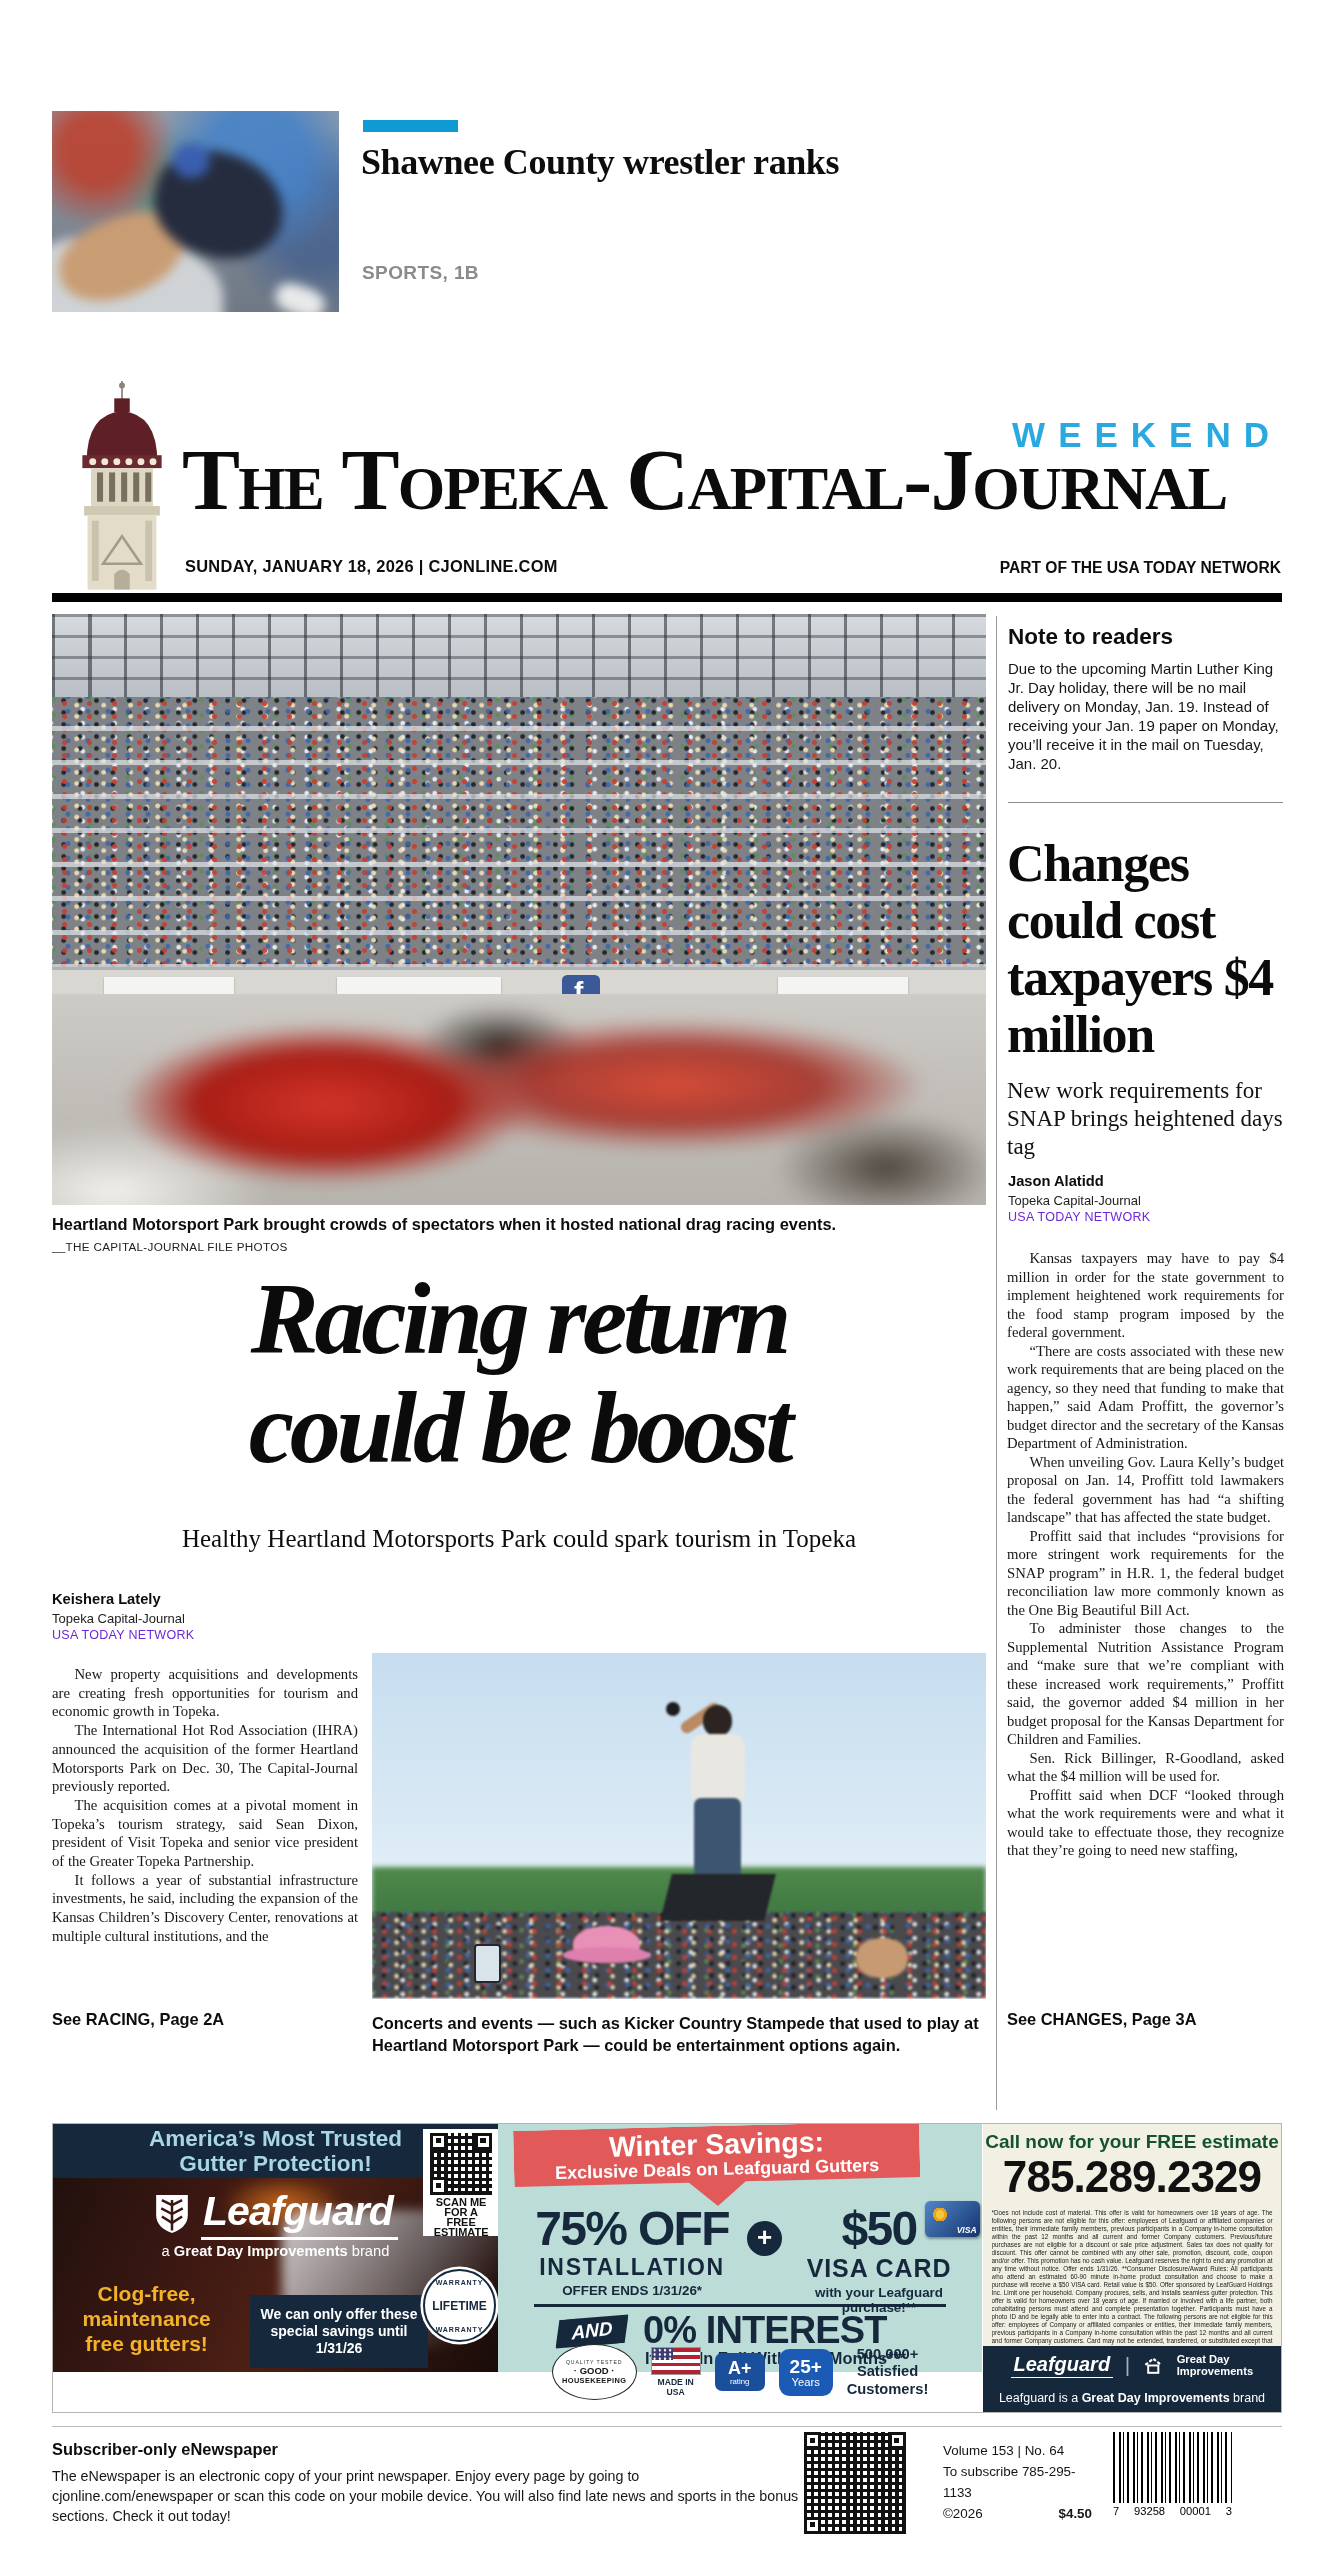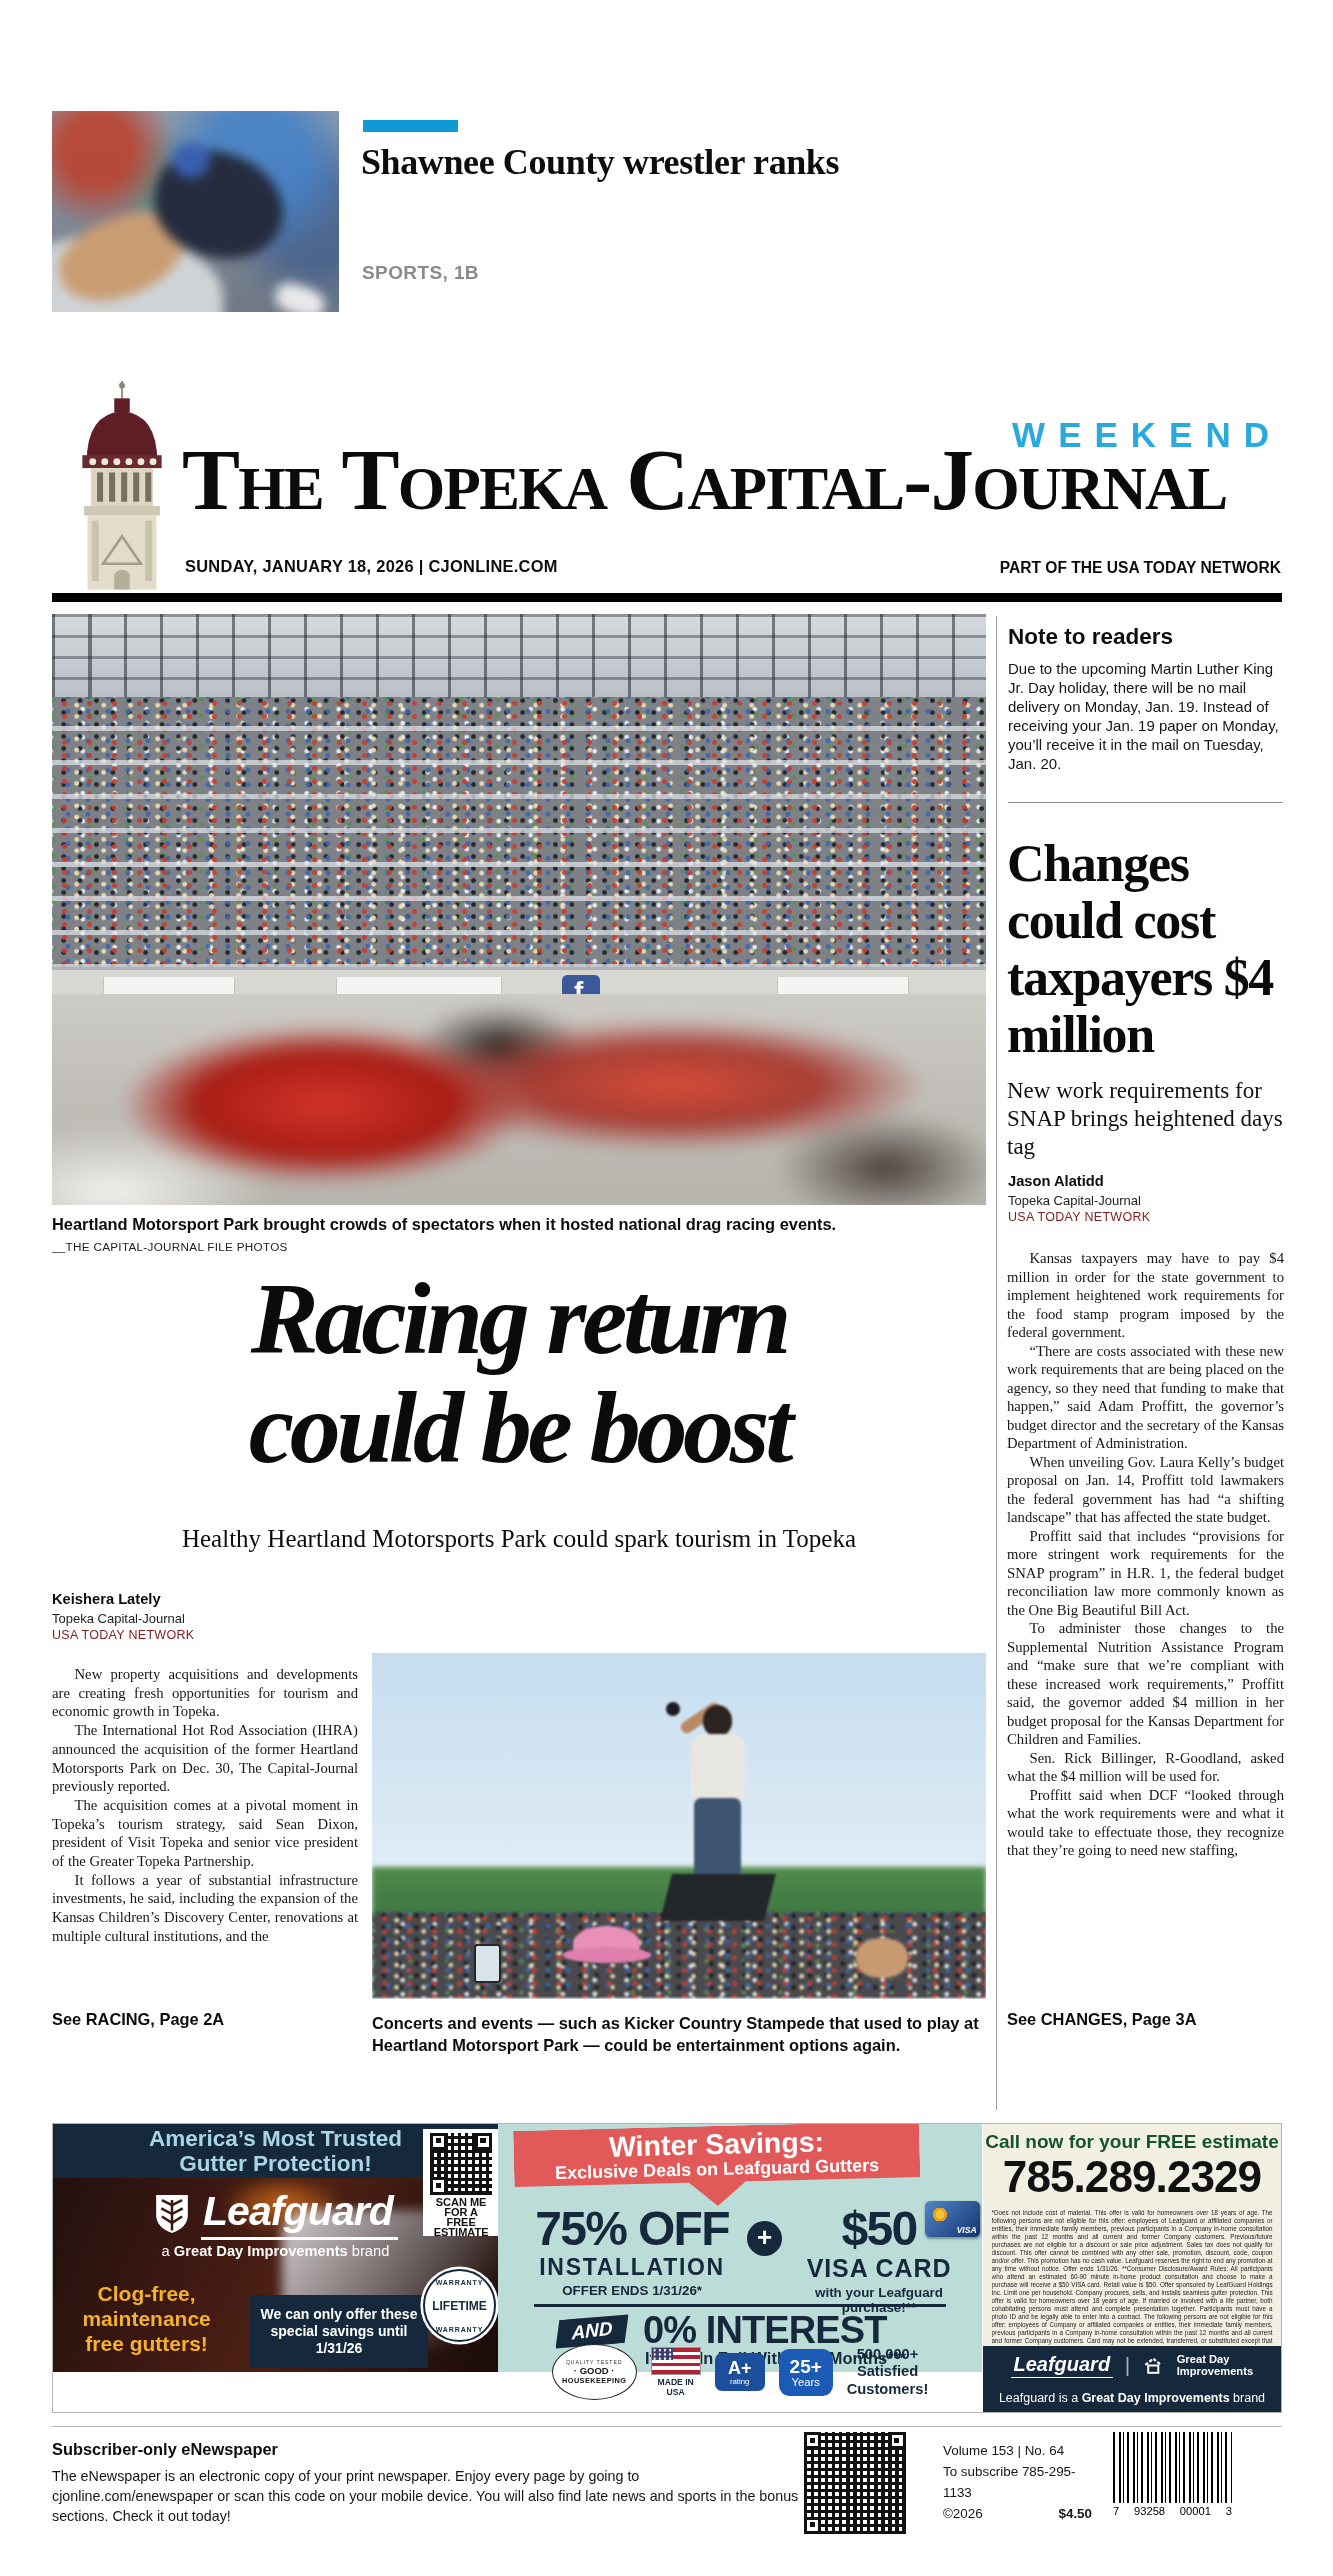--- a/index.html
+++ b/index.html
@@ -72,21 +72,21 @@
   #lead-credit{left:52px;top:1240px;width:934px;font-size:11.7px;letter-spacing:0.3px;color:#222;}
 
   
   #lead-headline{left:52px;top:1264px;width:934px;text-align:center;font-family:"Liberation Serif",serif;
     font-style:italic;font-weight:bold;font-size:102px;line-height:109px;letter-spacing:-4.3px;color:#0b0b0b;}
   #lead-deck{left:52px;top:1525px;width:934px;text-align:center;font-family:"Liberation Serif",serif;
     font-size:25px;color:#0d0d0d;}
   #lead-byline{left:52px;top:1591px;width:311px;}
   .byline-name{font-weight:bold;font-size:14.7px;color:#0d0d0d;}
   .byline-org{font-size:13px;margin-top:3.5px;color:#222;}
-  .byline-net{font-size:12.5px;margin-top:2.6px;letter-spacing:0.3px;color:#7f1d1d;}
+  .byline-net{font-size:12.5px;margin-top:2.6px;letter-spacing:0.3px;color:#6d28d9;}
   #lead-body{left:52px;top:1665px;width:306px;font-family:"Liberation Serif",serif;
     font-size:14.7px;line-height:18.7px;text-align:justify;color:#161616;}
   #lead-body p{margin:0;text-indent:22.5px;}
   .jumpline{font-weight:bold;font-size:16.4px;color:#0d0d0d;}
   #lead-jump{left:52px;top:2010px;}
 
   
   #concert-photo{left:372px;top:1653px;width:614px;height:346px;overflow:hidden;background:#cfe2f0;}
   .cp-sky{position:absolute;inset:0;background:linear-gradient(180deg,#c6ddef 0,#dcebf5 55%,#e9f2f7 75%);}
   .cp-field{position:absolute;left:0;top:214px;width:100%;height:61px;filter:blur(2.6px);

